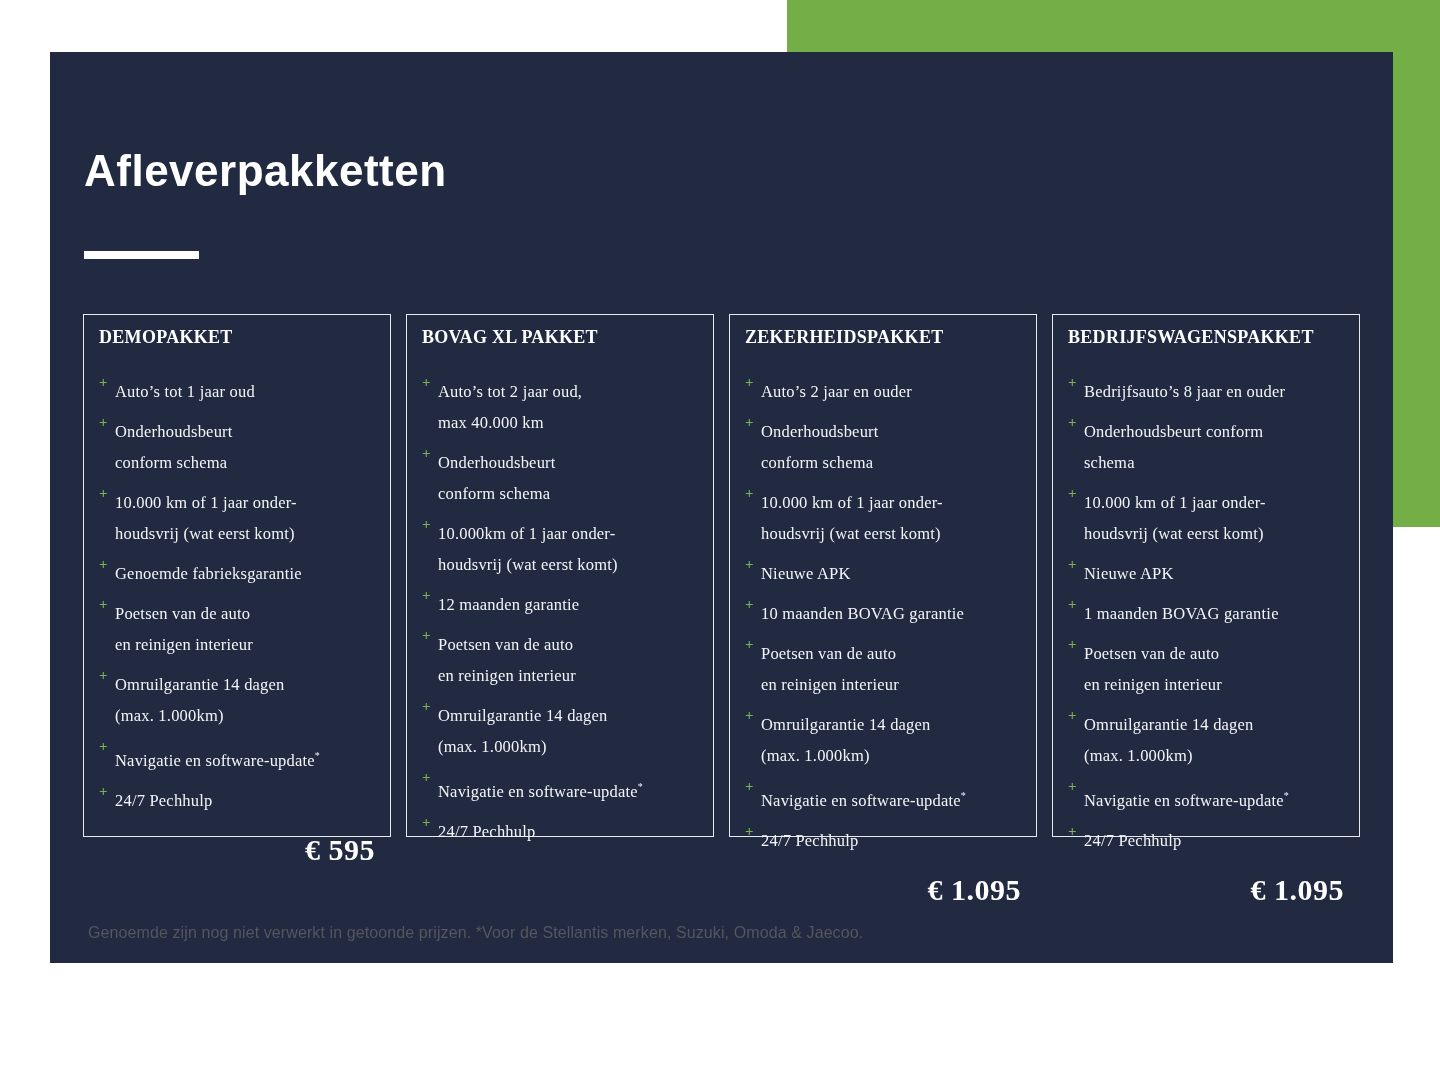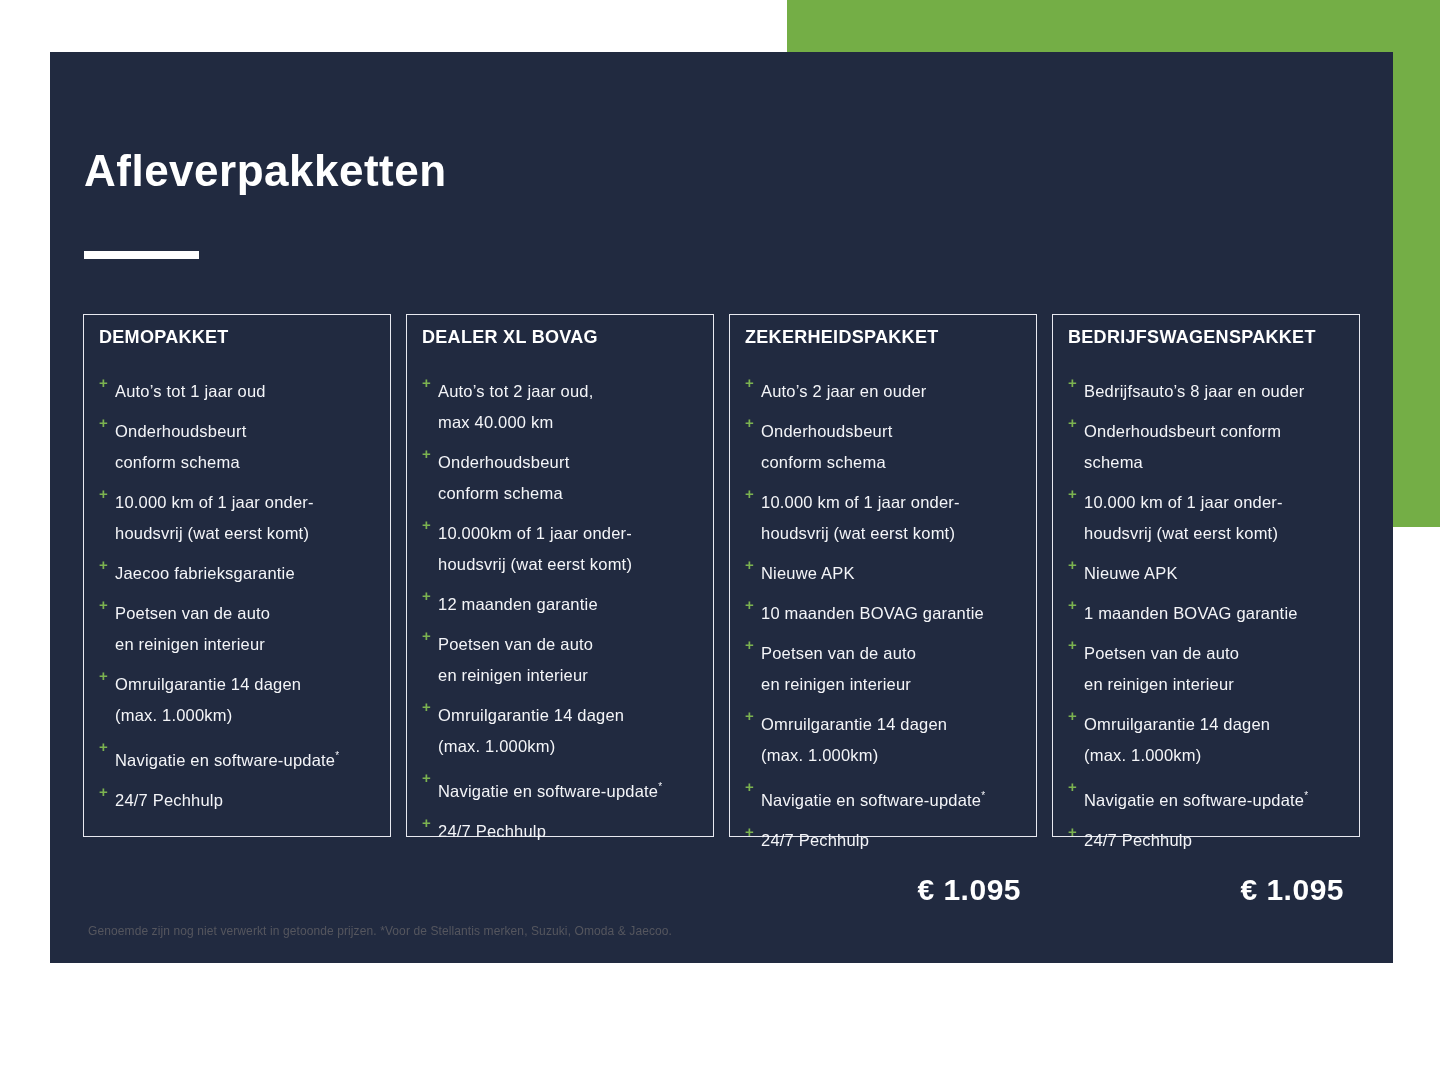--- a/index.html
+++ b/index.html
@@ -52,20 +52,21 @@
     gap: 15px;
     margin: 55px 33px 0 33px;
   }
   .card {
     flex: 1 1 0;
     height: 523px;
     border: 1px solid var(--card-border);
     padding: 12px 15px;
     display: flex;
     flex-direction: column;
+    font-family: Liberation Serif, serif;
   }
   .card-title {
     margin: 0;
     font-size: 18px;
     line-height: 21px;
     font-weight: bold;
     letter-spacing: 0.3px;
     color: #ffffff;
     white-space: nowrap;
   }
@@ -94,21 +95,21 @@
     font-size: 30px;
     line-height: 34px;
     font-weight: bold;
     letter-spacing: 0.5px;
     color: #ffffff;
   }
   .footnote {
     position: absolute;
     left: 88px; top: 924px;
     margin: 0;
-    font-size: 12px;
+    font-size: 16px;
     letter-spacing: 0.1px;
     color: var(--footnote-gray);
     z-index: 3;
   }
 </style>
 </head>
 <body>
 
 <div class="green-block"></div>
 
@@ -126,43 +127,44 @@
           <li class="feature">
             <span class="plus">+</span>
             <span class="feature-text">Onderhoudsbeurt<br>conform schema</span>
           </li>
           <li class="feature">
             <span class="plus">+</span>
             <span class="feature-text">10.000 km of 1 jaar onder-<br>houdsvrij (wat eerst komt)</span>
           </li>
           <li class="feature">
             <span class="plus">+</span>
-            <span class="feature-text">Jaecoo fabrieksgarantie</span>
-          </li>
-          <li class="feature">
-            <span class="plus">+</span>
-            <span class="feature-text">Poetsen van de auto<br>en reinigen interieur</span>
-          </li>
-          <li class="feature">
-            <span class="plus">+</span>
-            <span class="feature-text">Omruilgarantie 14 dagen<br>(max. 1.000km)</span>
-          </li>
-          <li class="feature">
-            <span class="plus">+</span>
-            <span class="feature-text">Navigatie en software-update<sup>*</sup></span>
-          </li>
-          <li class="feature">
-            <span class="plus">+</span>
-            <span class="feature-text">24/7 Pechhulp</span>
-          </li>
-        </ul>
-  </section>
-
-  <section class="card">
-    <h2 class="card-title">DEALER XL BOVAG</h2>
+            <span class="feature-text">Genoemde fabrieksgarantie</span>
+          </li>
+          <li class="feature">
+            <span class="plus">+</span>
+            <span class="feature-text">Poetsen van de auto<br>en reinigen interieur</span>
+          </li>
+          <li class="feature">
+            <span class="plus">+</span>
+            <span class="feature-text">Omruilgarantie 14 dagen<br>(max. 1.000km)</span>
+          </li>
+          <li class="feature">
+            <span class="plus">+</span>
+            <span class="feature-text">Navigatie en software-update<sup>*</sup></span>
+          </li>
+          <li class="feature">
+            <span class="plus">+</span>
+            <span class="feature-text">24/7 Pechhulp</span>
+          </li>
+        </ul>
+    <div class="price">€ 595</div>
+  </section>
+
+  <section class="card">
+    <h2 class="card-title">BOVAG XL PAKKET</h2>
     <ul class="feature-list">
           <li class="feature">
             <span class="plus">+</span>
             <span class="feature-text">Auto’s tot 2 jaar oud,<br>max 40.000 km</span>
           </li>
           <li class="feature">
             <span class="plus">+</span>
             <span class="feature-text">Onderhoudsbeurt<br>conform schema</span>
           </li>
           <li class="feature">

